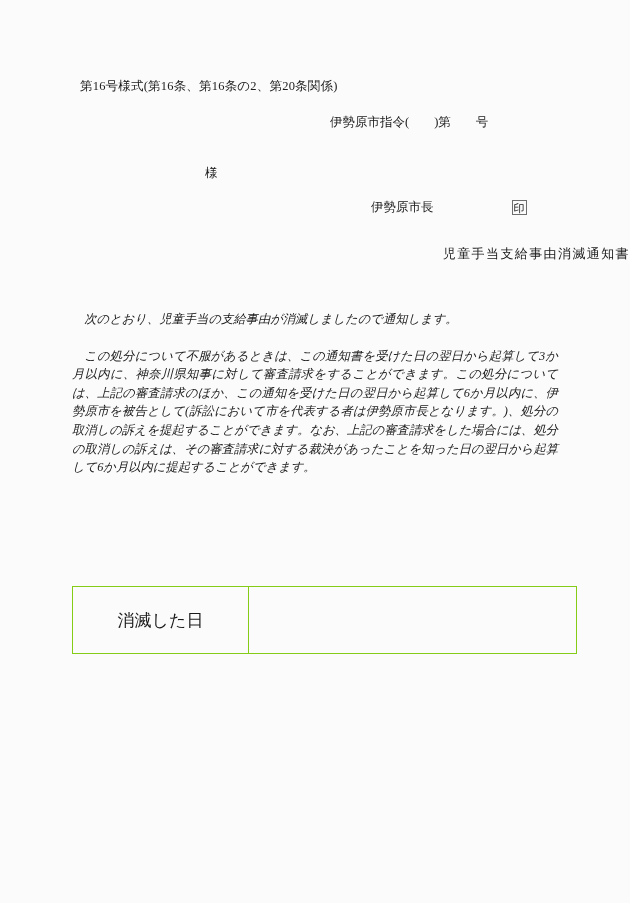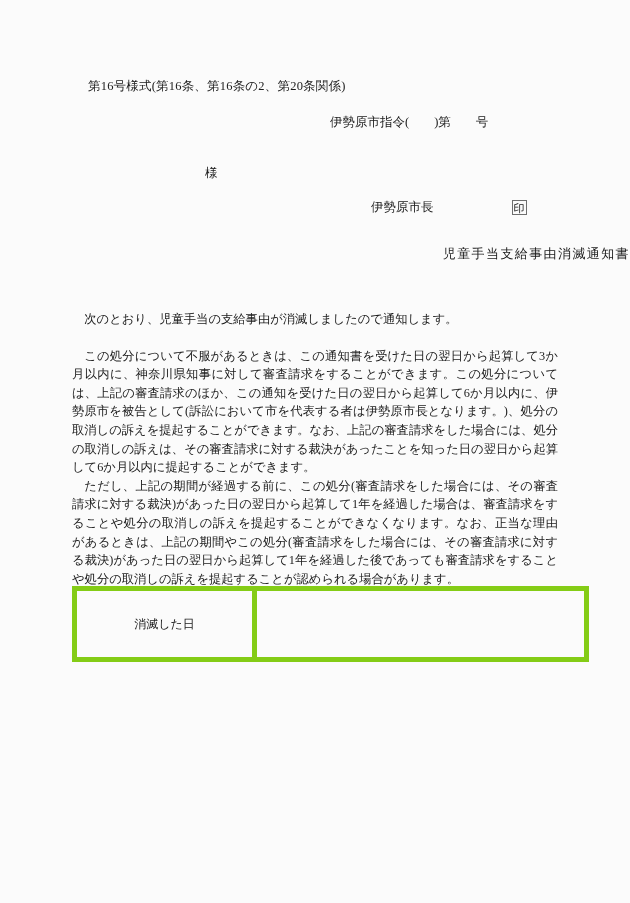--- a/index.html
+++ b/index.html
@@ -18,21 +18,21 @@
   .page {
     position: relative;
     width: 630px;
     height: 903px;
     box-sizing: border-box;
   }
 
   
   .form-code {
     position: absolute;
-    left: 88px;
+    left: 80px;
     top: 78px;
     font-size: 12.5px;
     letter-spacing: 0.2px;
     white-space: nowrap;
   }
 
   
   .doc-meta {
     position: absolute;
     left: 330px;
@@ -97,41 +97,42 @@
     top: 310px;
     width: 486px;
     font-size: 12.3px;
     line-height: 18.6px;
     text-align: justify;
     text-justify: inter-character;
   }
   .body-block p {
     margin: 0;
     text-indent: 1em;
+    font-style: italic;
   }
   .body-block p.lead {
     margin-bottom: 18px;
   }
   .body-block p.para {
     margin: 0;
   }
 
   
   .info-table {
     position: absolute;
     left: 72px;
     top: 586px;
     width: 480px;
     border-collapse: collapse;
     table-layout: fixed;
   }
   .info-table td {
-    border: 5px solid #84cc16;
+    border: 1px solid #84cc16;
     height: 66px;
-    font-size: 12px;
+    font-size: 17px;
     padding: 0 6px;
     vertical-align: middle;
     margin-left: 10px;
   }
   .info-table td.label {
     width: 163px;
     text-align: center;
     white-space: pre;
   }
   .info-table td.value {
@@ -154,21 +155,20 @@
   <div class="issuer">
     <span class="issuer-name">伊勢原市長</span>
     <span class="seal-box">印</span>
   </div>
 
   <div class="doc-title">児童手当支給事由消滅通知書</div>
 
   <div class="body-block">
     <p class="lead">次のとおり、児童手当の支給事由が消滅しましたので通知します。</p>
     <p class="para">この処分について不服があるときは、この通知書を受けた日の翌日から起算して3か月以内に、神奈川県知事に対して審査請求をすることができます。この処分については、上記の審査請求のほか、この通知を受けた日の翌日から起算して6か月以内に、伊勢原市を被告として(訴訟において市を代表する者は伊勢原市長となります。)、処分の取消しの訴えを提起することができます。なお、上記の審査請求をした場合には、処分の取消しの訴えは、その審査請求に対する裁決があったことを知った日の翌日から起算して6か月以内に提起することができます。</p>
-    <p class="para">ただし、上記の期間が経過する前に、この処分(審査請求をした場合には、その審査請求に対する裁決)があった日の翌日から起算して1年を経過した場合は、審査請求をすることや処分の取消しの訴えを提起することができなくなります。なお、正当な理由があるときは、上記の期間やこの処分(審査請求をした場合には、その審査請求に対する裁決)があった日の翌日から起算して1年を経過した後であっても審査請求をすることや処分の取消しの訴えを提起することが認められる場合があります。</p>
   </div>
 
   <table class="info-table">
     <tbody>
       <tr>
         <td class="label">消滅した日</td>
         <td class="value"></td>
       </tr>
     </tbody>
   </table>

